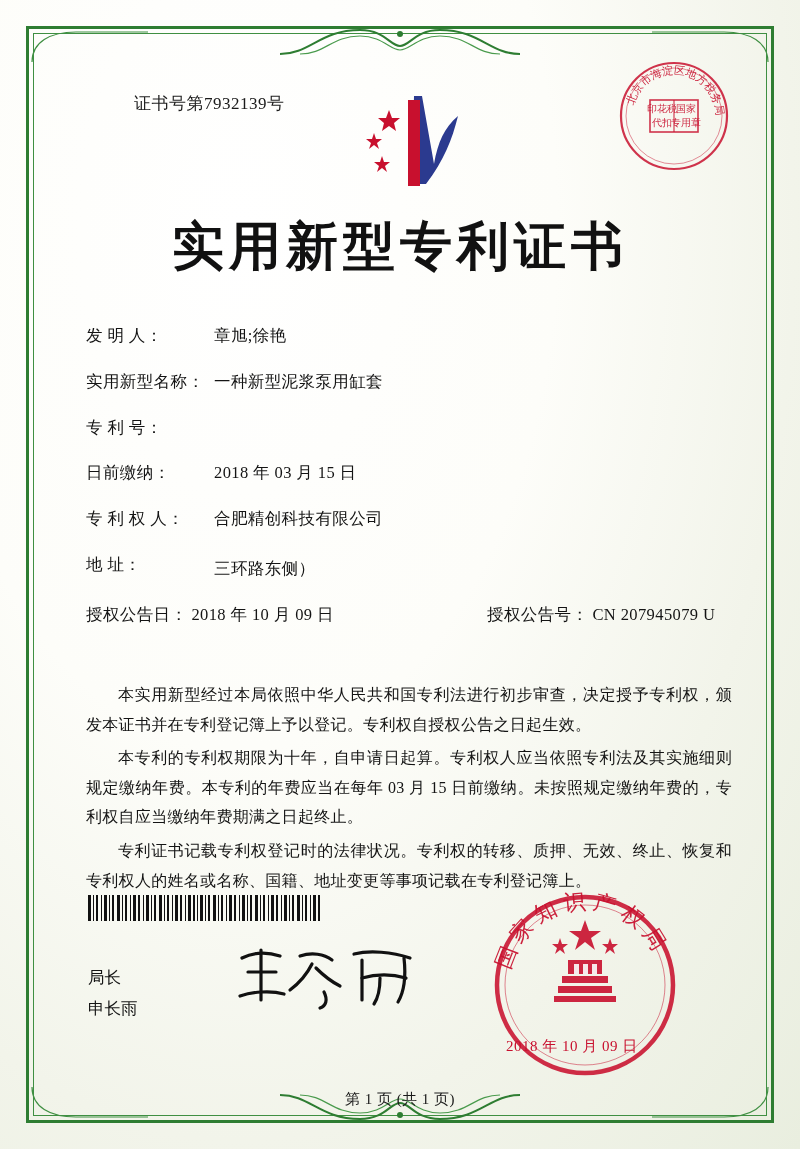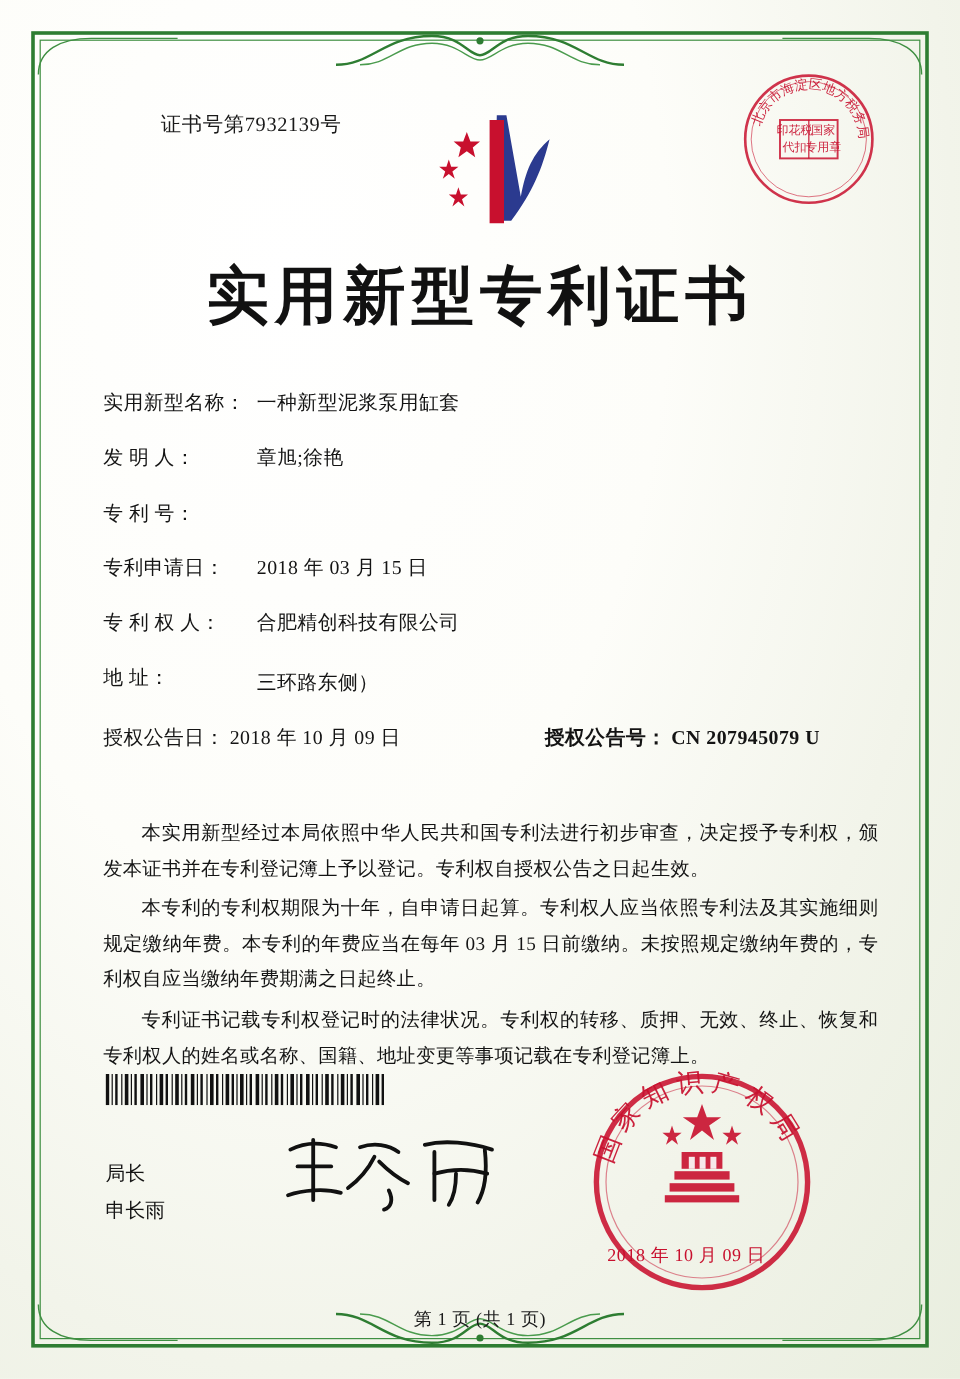--- a/index.html
+++ b/index.html
@@ -117,23 +117,24 @@
     letter-spacing: 0.4px;
   }
   .field-value .cont {
     display: block;
     margin-top: 4px;
   }
   .two-col {
     display: flex;
     align-items: flex-start;
     margin-bottom: 10px;
+    gap: 33px;
   }
   .two-col .col-a { flex: 0 0 368px; display:flex; }
-  .two-col .col-b { flex: 1; display:flex;font-weight:bold; }
+  .two-col .col-b { flex: 1; display:flex; }
   .two-col .lbl { white-space: pre; letter-spacing:0.4px; }
   .two-col .val { letter-spacing:0.4px; margin-left: 4px;}
   .paras {
     position: absolute;
     left: 86px;
     right: 68px;
     top: 680px;
     font-size: 16px;
     color: #141414;
     line-height: 1.85;
@@ -250,35 +251,35 @@
     <text font-size="11" fill="#c8102e" font-family="'Liberation Serif',serif" opacity="0.9">
       <textPath href="#arcTop" startOffset="8%">北京市海淀区地方税务局</textPath>
     </text>
   </svg>
 
   <div class="title">实用新型专利证书</div>
 
   <div class="fields">
 
     <div class="field-row">
+      <div class="field-label">发 明 人：</div>
+      <div class="field-value">章旭;徐艳</div>
+    </div>
+
+    <div class="field-row">
       <div class="field-label">实用新型名称：</div>
       <div class="field-value">一种新型泥浆泵用缸套</div>
     </div>
 
     <div class="field-row">
-      <div class="field-label">发 明 人：</div>
-      <div class="field-value">章旭;徐艳</div>
-    </div>
-
-    <div class="field-row">
       <div class="field-label">专 利 号：</div>
     </div>
 
     <div class="field-row">
-      <div class="field-label">专利申请日：</div>
+      <div class="field-label">日前缴纳：</div>
       <div class="field-value">2018 年 03 月 15 日</div>
     </div>
 
     <div class="field-row">
       <div class="field-label">专 利 权 人：</div>
       <div class="field-value">合肥精创科技有限公司</div>
     </div>
 
     <div class="field-row">
       <div class="field-label">地 址：</div>

